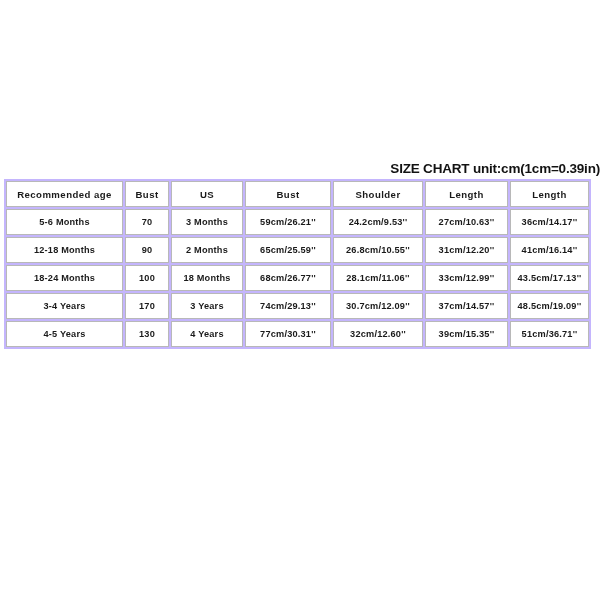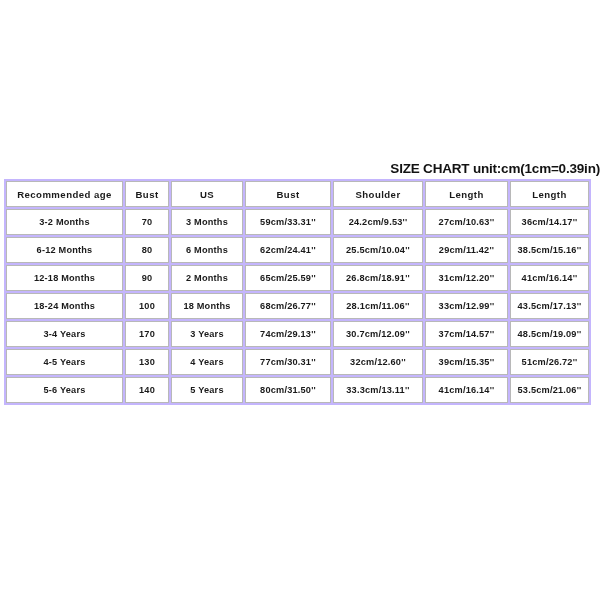--- a/index.html
+++ b/index.html
@@ -102,43 +102,34 @@
         <th>Bust</th>
         <th>US</th>
         <th>Bust</th>
         <th>Shoulder</th>
         <th>Length</th>
         <th>Length</th>
       </tr>
     </thead>
     <tbody>
       <tr>
-        <td>3-2 Months</td>
+        <td>5-6 Months</td>
         <td>70</td>
         <td>3 Months</td>
-        <td>59cm/33.31''</td>
+        <td>59cm/26.21''</td>
         <td>24.2cm/9.53''</td>
         <td>27cm/10.63''</td>
         <td>36cm/14.17''</td>
-      </tr>
-      <tr>
-        <td>6-12 Months</td>
-        <td>80</td>
-        <td>6 Months</td>
-        <td>62cm/24.41''</td>
-        <td>25.5cm/10.04''</td>
-        <td>29cm/11.42''</td>
-        <td>38.5cm/15.16''</td>
       </tr>
       <tr>
         <td>12-18 Months</td>
         <td>90</td>
         <td>2 Months</td>
         <td>65cm/25.59''</td>
-        <td>26.8cm/18.91''</td>
+        <td>26.8cm/10.55''</td>
         <td>31cm/12.20''</td>
         <td>41cm/16.14''</td>
       </tr>
       <tr>
         <td>18-24 Months</td>
         <td>100</td>
         <td>18 Months</td>
         <td>68cm/26.77''</td>
         <td>28.1cm/11.06''</td>
         <td>33cm/12.99''</td>
@@ -153,27 +144,18 @@
         <td>37cm/14.57''</td>
         <td>48.5cm/19.09''</td>
       </tr>
       <tr>
         <td>4-5 Years</td>
         <td>130</td>
         <td>4 Years</td>
         <td>77cm/30.31''</td>
         <td>32cm/12.60''</td>
         <td>39cm/15.35''</td>
-        <td>51cm/26.72''</td>
-      </tr>
-      <tr>
-        <td>5-6 Years</td>
-        <td>140</td>
-        <td>5 Years</td>
-        <td>80cm/31.50''</td>
-        <td>33.3cm/13.11''</td>
-        <td>41cm/16.14''</td>
-        <td>53.5cm/21.06''</td>
+        <td>51cm/36.71''</td>
       </tr>
     </tbody>
   </table>
 
 </div>
 
 </body></html>

